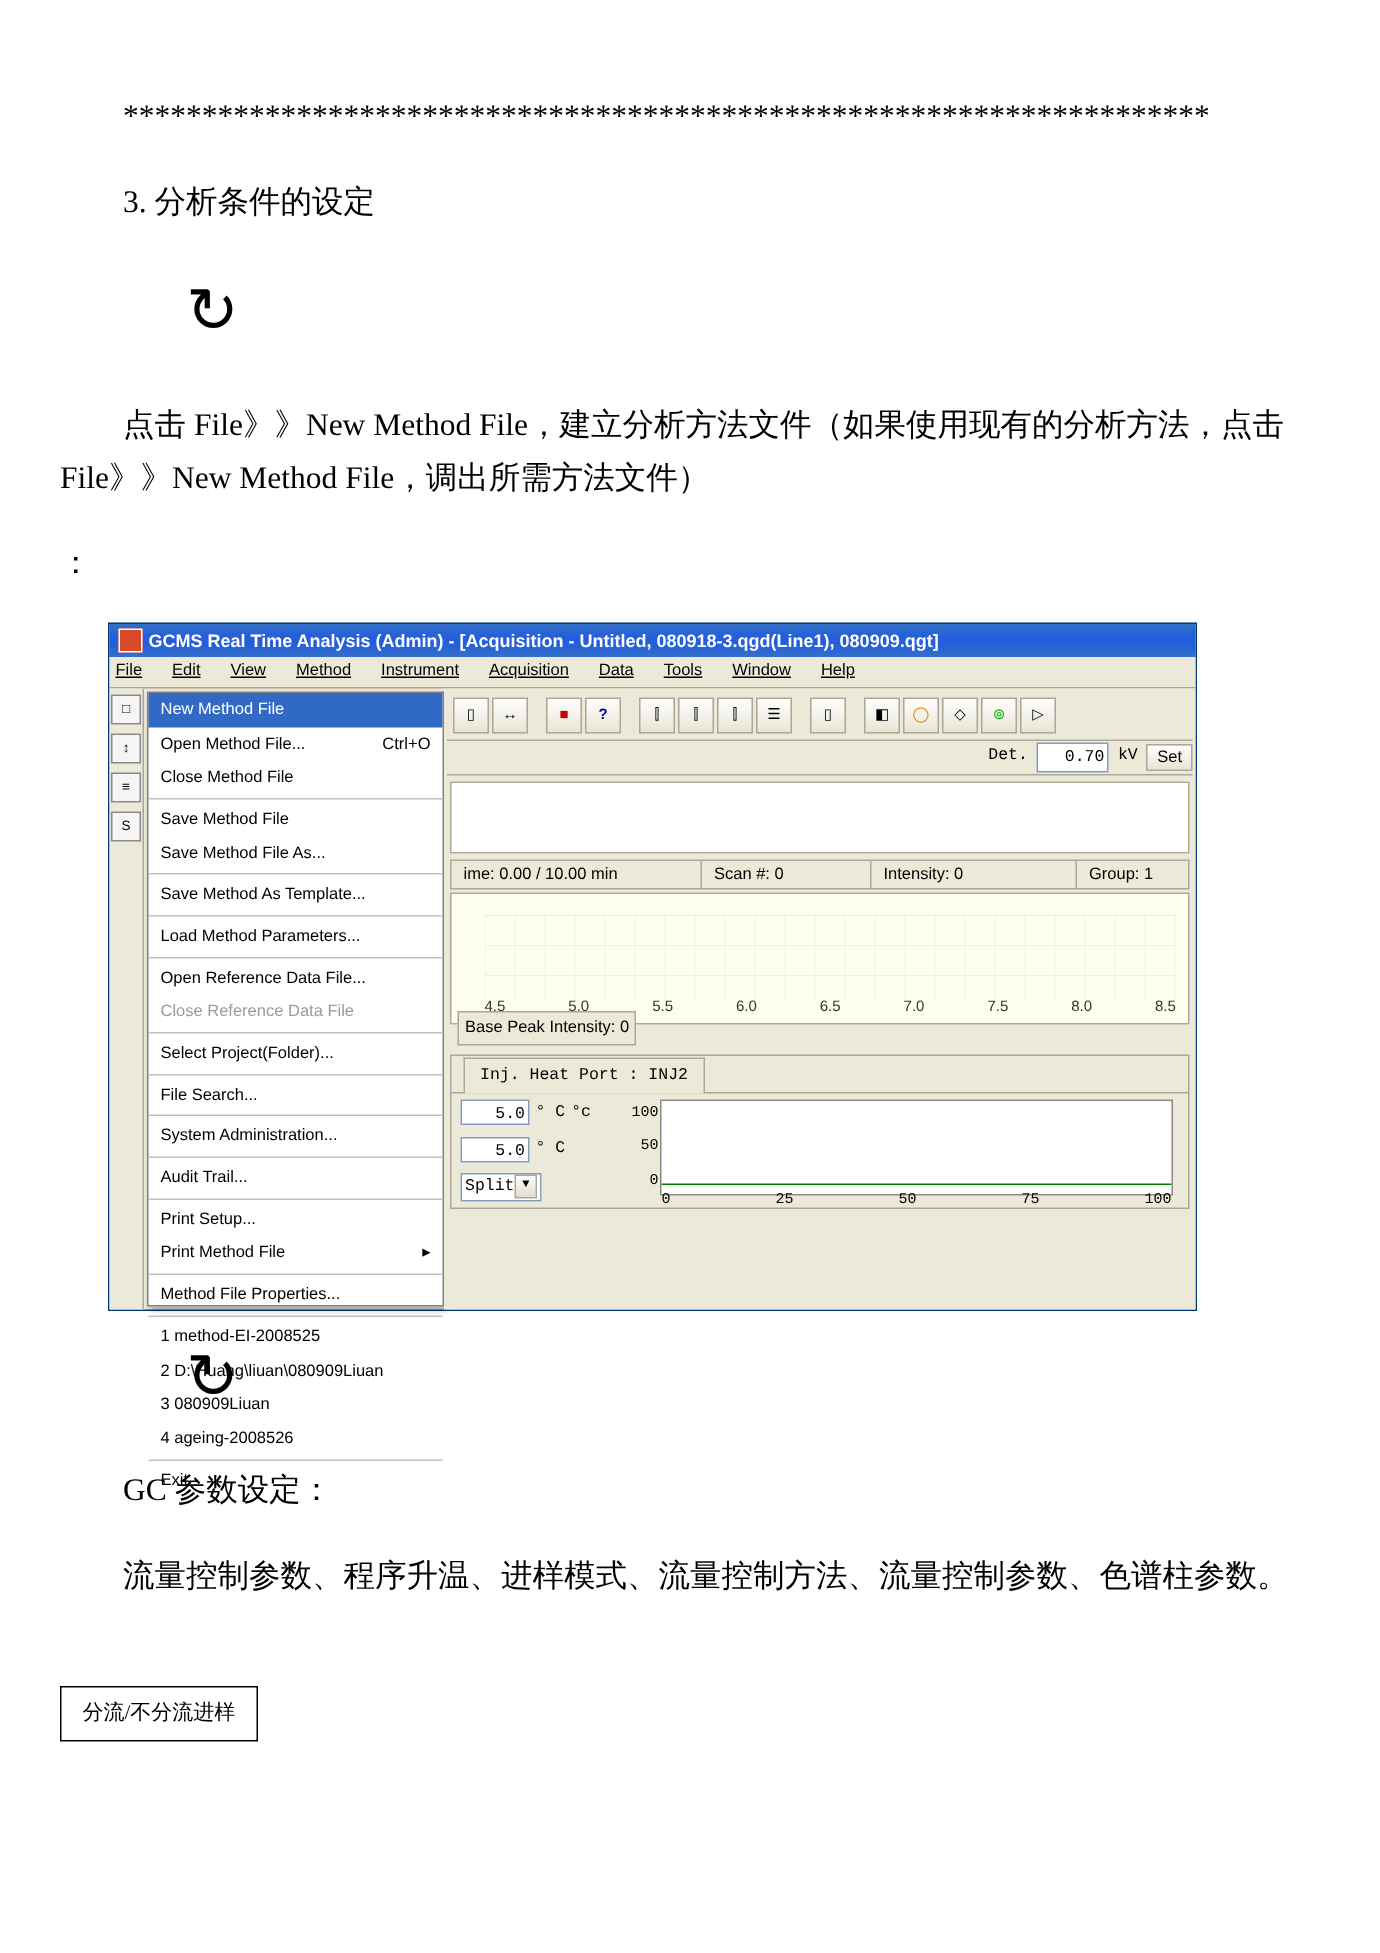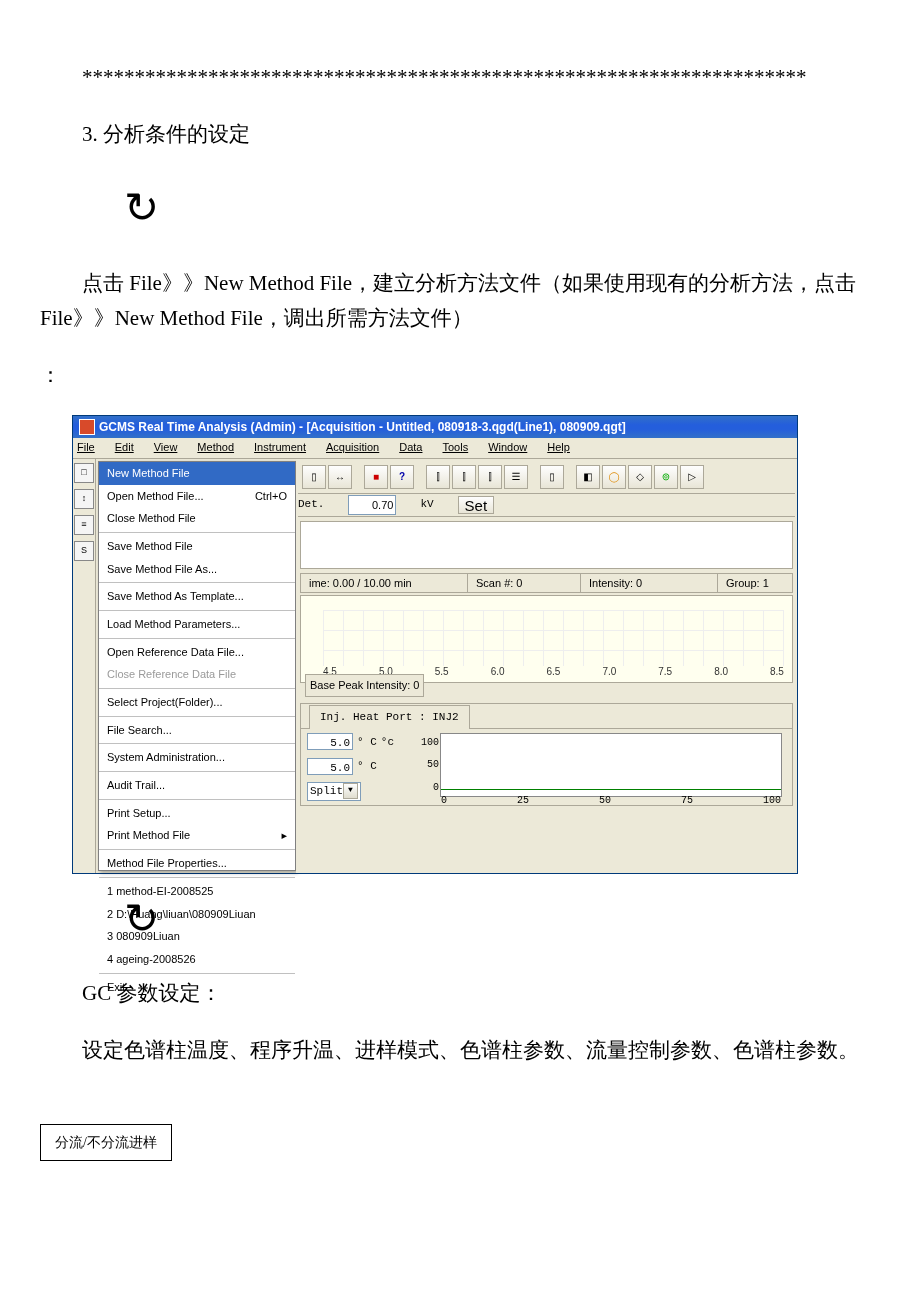--- a/index.html
+++ b/index.html
@@ -26,23 +26,23 @@
 .menu-open .sel{background:#316ac5;color:#fff;padding:2px 8px}
 .menu-open .item{padding:2px 8px;display:flex;justify-content:space-between}
 .menu-open .item.disabled{color:#9a9a9a}
 .menu-open .sep{border-top:1px solid #c0c0c0;margin:2px 0}
 .menu-open .arrow{float:right}
 
 .mainpane{flex:1;background:#ece9d8;position:relative;padding:2px;overflow:hidden}
 .toolbar{height:28px;display:flex;align-items:center;gap:2px;padding:2px 4px;border-bottom:1px solid #aca899}
 .tbtn{width:22px;height:22px;border:1px solid #aca899;background:linear-gradient(#fefefe,#e8e5d6);font-size:10px;display:flex;align-items:center;justify-content:center}
 .tgap{width:8px}
-.detrow{height:22px;display:flex;align-items:center;justify-content:flex-start;gap:24px;border-bottom:1px solid #aca899;font-family:"Courier New",monospace;font-size:11px}
-.detrow input{width:42px;height:16px;font-size:11px;text-align:right;font-family:Liberation Sans, sans-serif;border:1px solid #7f9db9}
-.detrow button{height:18px;font-size:15px;border:1px solid #aca899;background:linear-gradient(#fefefe,#e8e5d6);padding:0 6px}
+.detrow{height:22px;display:flex;align-items:center;justify-content:flex-end;gap:6px;border-bottom:1px solid #aca899;font-family:"Courier New",monospace;font-size:11px}
+.detrow input{width:42px;height:16px;font-size:11px;text-align:right;font-family:Liberation Mono, monospace;border:1px solid #7f9db9}
+.detrow button{height:18px;font-size:11px;border:1px solid #aca899;background:linear-gradient(#fefefe,#e8e5d6);padding:0 6px}
 
 .chartframe{margin:4px 2px;border:1px solid #aca899;background:#fff;height:46px}
 .statusbar{height:18px;background:#ece9d8;border:1px solid #aca899;display:flex;font-size:11px;margin:2px}
 .statusbar span{padding:0 8px}
 .statusbar .cell{border-right:1px solid #aca899;flex:0 0 auto}
 .statusbar .cell.w1{width:150px}
 .statusbar .cell.w2{width:96px}
 
 .plot{margin:2px;border:1px solid #aca899;background:#ffffef;height:86px;position:relative}
 .plot .grid{position:absolute;inset:14px 8px 16px 22px;background-image:linear-gradient(#eee 1px,transparent 1px),linear-gradient(90deg,#eee 1px,transparent 1px);background-size:20px 20px}
@@ -242,18 +242,18 @@
           </div>
         </div>
 
       </div>
     </div>
   </div>
 
   <span class="clock">↻</span>
 
   <p class="body-text">GC 参数设定：</p>
-  <p class="body-text">设定色谱柱温度、程序升温、进样模式、色谱柱参数、流量控制参数、色谱柱参数。</p>
+  <p class="body-text">流量控制参数、程序升温、进样模式、流量控制方法、流量控制参数、色谱柱参数。</p>
 
   <div class="gap"></div>
   <div class="boxed">分流/不分流进样</div>
 
 </div>
 
 </body></html>

